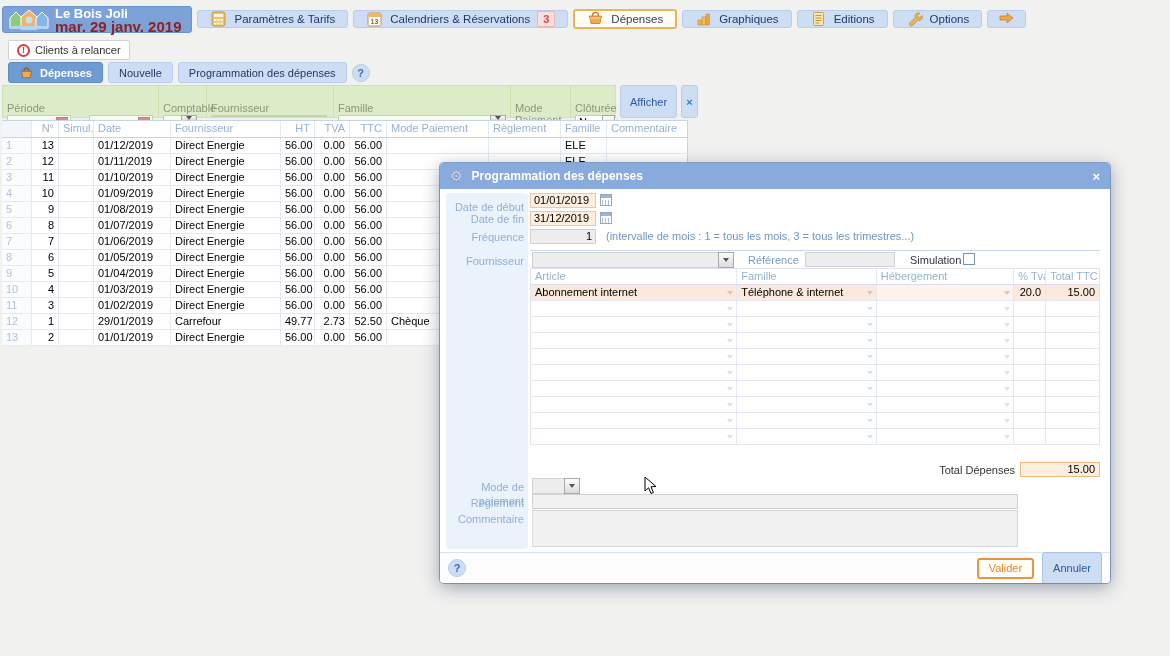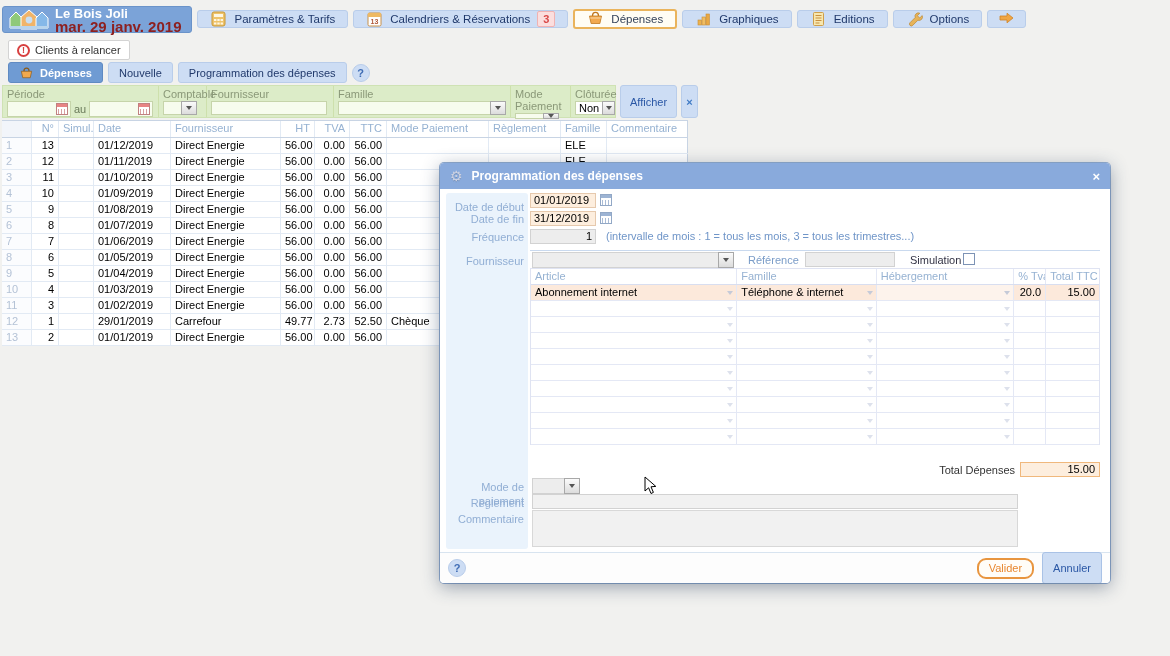--- a/index.html
+++ b/index.html
@@ -45,21 +45,21 @@
     background:#cdddf4; border:1px solid #b9cdea; border-radius:3px; height:21px;
     display:flex; align-items:center; gap:6px; padding:0 10px; color:#20396b; cursor:pointer; white-space:nowrap;
   }
   .tab.active { background:#6f9bd3; border-color:#5f8ac2; color:#fff; font-weight:bold; }
   .help-round { width:18px; height:18px; border-radius:50%; background:#cdddf4; border:1px solid #b9cdea;
     color:#3f6cb4; font-weight:bold; display:flex; align-items:center; justify-content:center; cursor:pointer; }
 
   
   .filters { position:absolute; left:2px; top:85px; display:flex; align-items:stretch; height:33px; }
   .f-green { display:flex; background:#dcecc8; border:1px solid #cfe2b4; }
-  .f-sec { padding:2px 4px; border-right:1px solid #cde0ac; display:flex; flex-direction:column; }
+  .f-sec { padding:16px 4px; border-right:1px solid #cde0ac; display:flex; flex-direction:column; }
   .f-sec:last-child { border-right:none; }
   .f-lab { color:#8a9878; font-size:11px; line-height:12px; margin-bottom:1px; }
   .f-ctl { display:flex; align-items:center; gap:3px; }
   .f-input { background:#f7fcee; border:1px solid #c6d4aa; height:16px; display:flex; align-items:center; padding:0 2px; }
   .cal-mini { width:12px; height:12px; background:#fff; border:1px solid #c08080; position:relative; flex:0 0 auto; }
   .cal-mini::before { content:""; position:absolute; left:0; top:0; right:0; height:3px; background:#e88484; }
   .cal-mini::after { content:""; position:absolute; left:1px; top:5px; width:8px; height:5px;
      background:repeating-linear-gradient(90deg,#d8a0a0 0 1px,transparent 1px 3px); }
   .cal-blue { border-color:#92a8c6; } .cal-blue::before { background:#9db4d4; } .cal-blue::after {
      background:repeating-linear-gradient(90deg,#aabcd6 0 1px,transparent 1px 3px); }
@@ -129,21 +129,21 @@
     border-left:3px solid transparent; border-right:3px solid transparent; border-top:4px solid #dde1ec; }
   .irow.filled .cell-arrow { border-top-color:#c5cad8; }
 
   .m-total-lab { position:absolute; color:#333; }
   .m-total-box { position:absolute; background:#fdeede; border:1px solid #f0b87c; height:15px;
     text-align:right; padding:0 4px; line-height:13px; }
   .m-textarea { position:absolute; background:#f1f1f1; border:1px solid #d8d8d8; }
   .m-footer { position:absolute; left:0; right:0; bottom:0; height:31px; border-top:1px solid #d8e4f0;
     background:#fdfdfd; display:flex; align-items:center; padding:0 8px; gap:8px; }
   .m-footer .spacer { flex:1; }
-  .btn-valider { background:#fffdf8; border:2px solid #e8953f; border-radius:9px; color:#e8872f;
+  .btn-valider { background:#fffdf8; border:2px solid #e8953f; border-radius:3px; color:#e8872f;
     height:21px; padding:8px 10px; display:flex; align-items:center; cursor:pointer; }
   .btn-annuler { background:#cdddf4; border:1px solid #a9c2e6; border-radius:3px; color:#2a57a5;
     height:32px; padding:0 10px; display:flex; align-items:center; cursor:pointer; }
 
   .cursor { position:absolute; left:644px; top:476px; width:14px; height:20px; pointer-events:none; }
 </style>
 </head>
 <body>
 
 <div class="toolbar">

